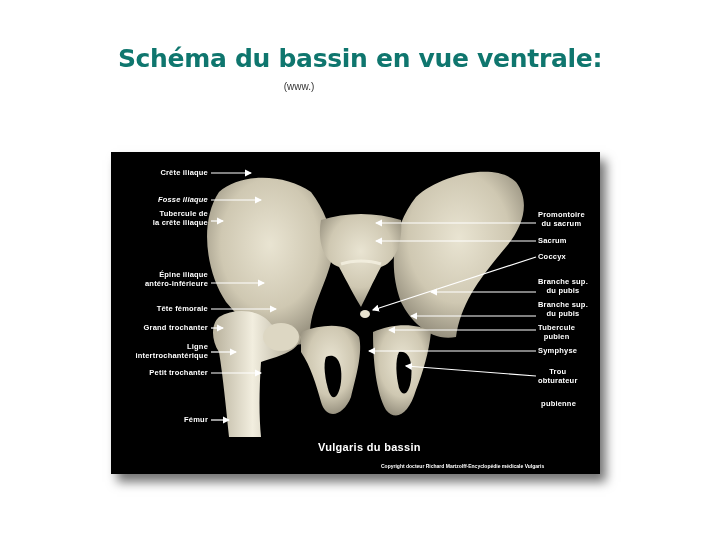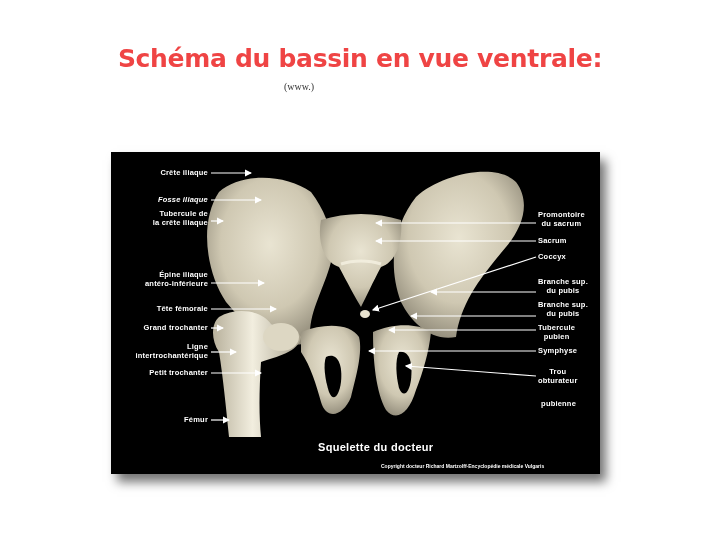--- a/index.html
+++ b/index.html
@@ -2,26 +2,26 @@
 <html><head>
 <meta charset="utf-8">
 <style>
   html, body { margin: 0; padding: 0; }
   body {
     width: 720px; height: 540px; background: #ffffff; position: relative; overflow: hidden;
     font-family: "Liberation Sans", sans-serif;
   }
   .title {
     position: absolute; left: 0; top: 44px; width: 720px; text-align: center;
-    color: #ef4444; font-family: "DejaVu Sans", sans-serif; font-weight: bold;
+    color: #0f766e; font-family: "DejaVu Sans", sans-serif; font-weight: bold;
     font-size: 25px; letter-spacing: -0.3px;
   }
   .subtitle {
     position: absolute; left: 0; top: 81px; width: 598px; text-align: center;
-    color: #333; font-size: 10px; font-family: Liberation Serif, serif;
+    color: #333; font-size: 10px; font-family: Liberation Sans, sans-serif;
   }
   .figure {
     position: absolute; left: 111px; top: 152px; width: 489px; height: 322px;
     background: #000; box-shadow: 6px 8px 10px rgba(0,0,0,0.55);
   }
   .figure svg { position: absolute; left: 0; top: 0; }
   .lbl {
     position: absolute; color: #fff; font-weight: bold; font-size: 7.5px; line-height: 9px;
     font-family: "Liberation Sans", sans-serif; white-space: nowrap; letter-spacing: 0.2px;
   }
@@ -157,15 +157,15 @@
   </div>
   <div class="lbl l" style="left:427px;top:194px;">
     <div>Symphyse</div>
     <div style="padding-left:2px;margin-top:44px;">pubienne</div>
   </div>
   <div class="lbl l" style="left:427px;top:215px;">
     <div>Trou</div>
     <div>obturateur</div>
   </div>
 
-  <div class="caption">Squelette du docteur</div>
+  <div class="caption">Vulgaris du bassin</div>
   <div class="copyright">Copyright docteur Richard Martzolff-Encyclopédie médicale Vulgaris</div>
 </div>
 
 </body></html>

